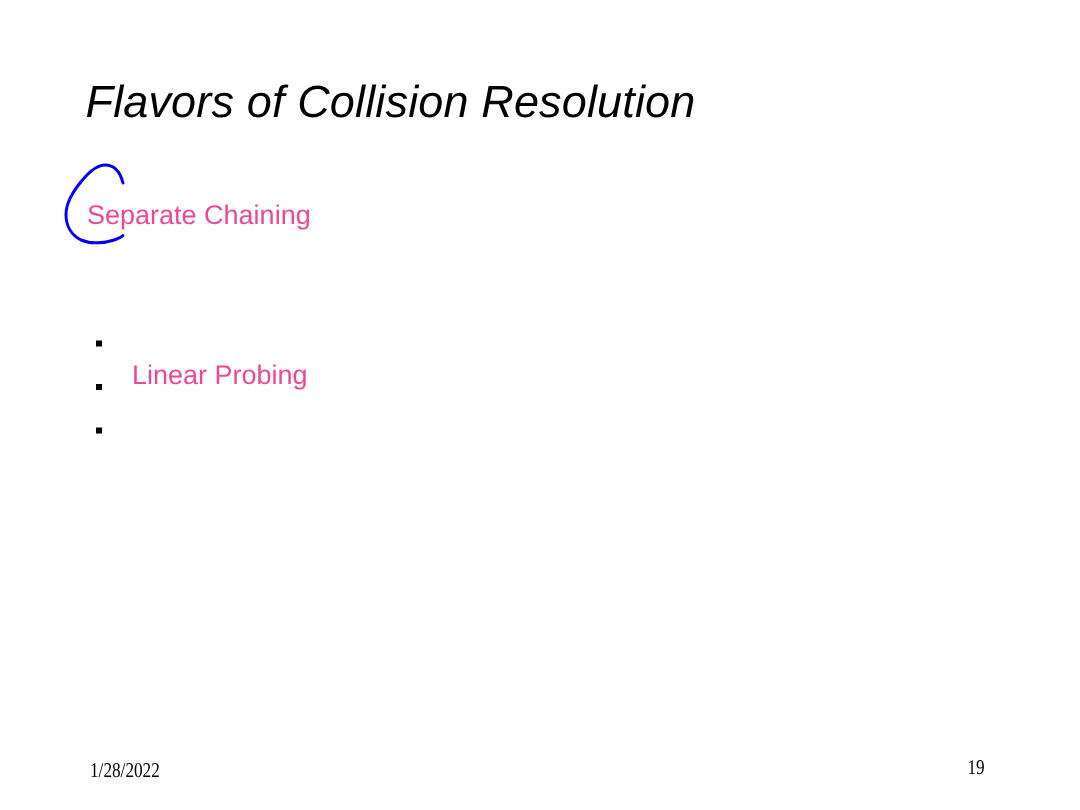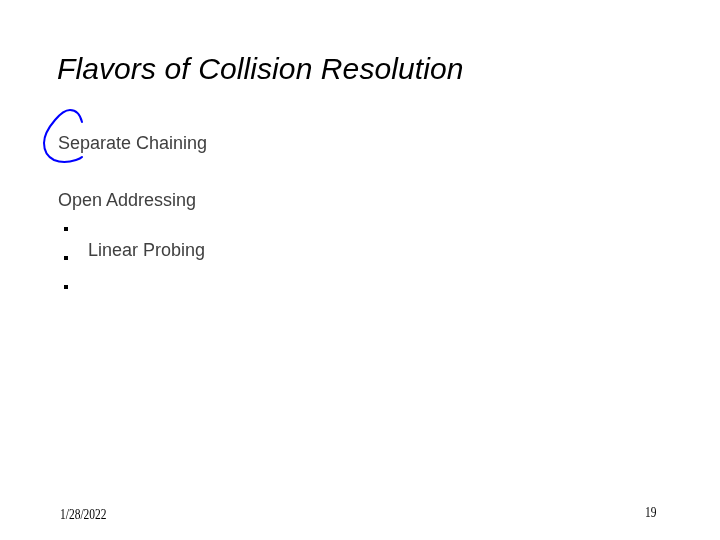--- a/index.html
+++ b/index.html
@@ -43,21 +43,21 @@
     left: 0;
     top: 0;
     width: 720px;
     height: 540px;
   }
   .body-line {
     position: absolute;
     font-family: "Liberation Sans", sans-serif;
     font-size: 18px;
     font-weight: normal;
-    color: #404040;
+    color: #ec4899;
     white-space: nowrap;
     line-height: 22px;
   }
   .level1 {
     left: 58px;
   }
   .level2 {
     left: 88px;
     margin-top: 21px;
   }
@@ -111,21 +111,20 @@
   <svg id="ink-annotation" viewBox="0 0 56 72">
     <path d="M 44,22 C 42,14 38,10 32,10 C 27,10 22,14 17,20
              C 11,27 6,35 6,43 C 6,51 10,57 16,60
              C 23,63 32,62 38,60 C 41,59 43,58 44,57" fill="none" stroke="#0000ff" stroke-width="2" stroke-linecap="round" stroke-linejoin="round"></path>
   </svg>
 
   <div id="body-content">
 
     <div class="body-line level1" style="top:132px;">Separate Chaining</div>
 
-    <div class="body-line level1" style="top:189px;">Open Addressing</div>
 
     <div class="bullet-dot" style="top:227px;"></div>
     <div class="body-line level2" style="top:218px;">Linear Probing</div>
 
     <div class="bullet-dot" style="top:256px;"></div>
 
     <div class="bullet-dot" style="top:285px;"></div>
 
   </div>
 

